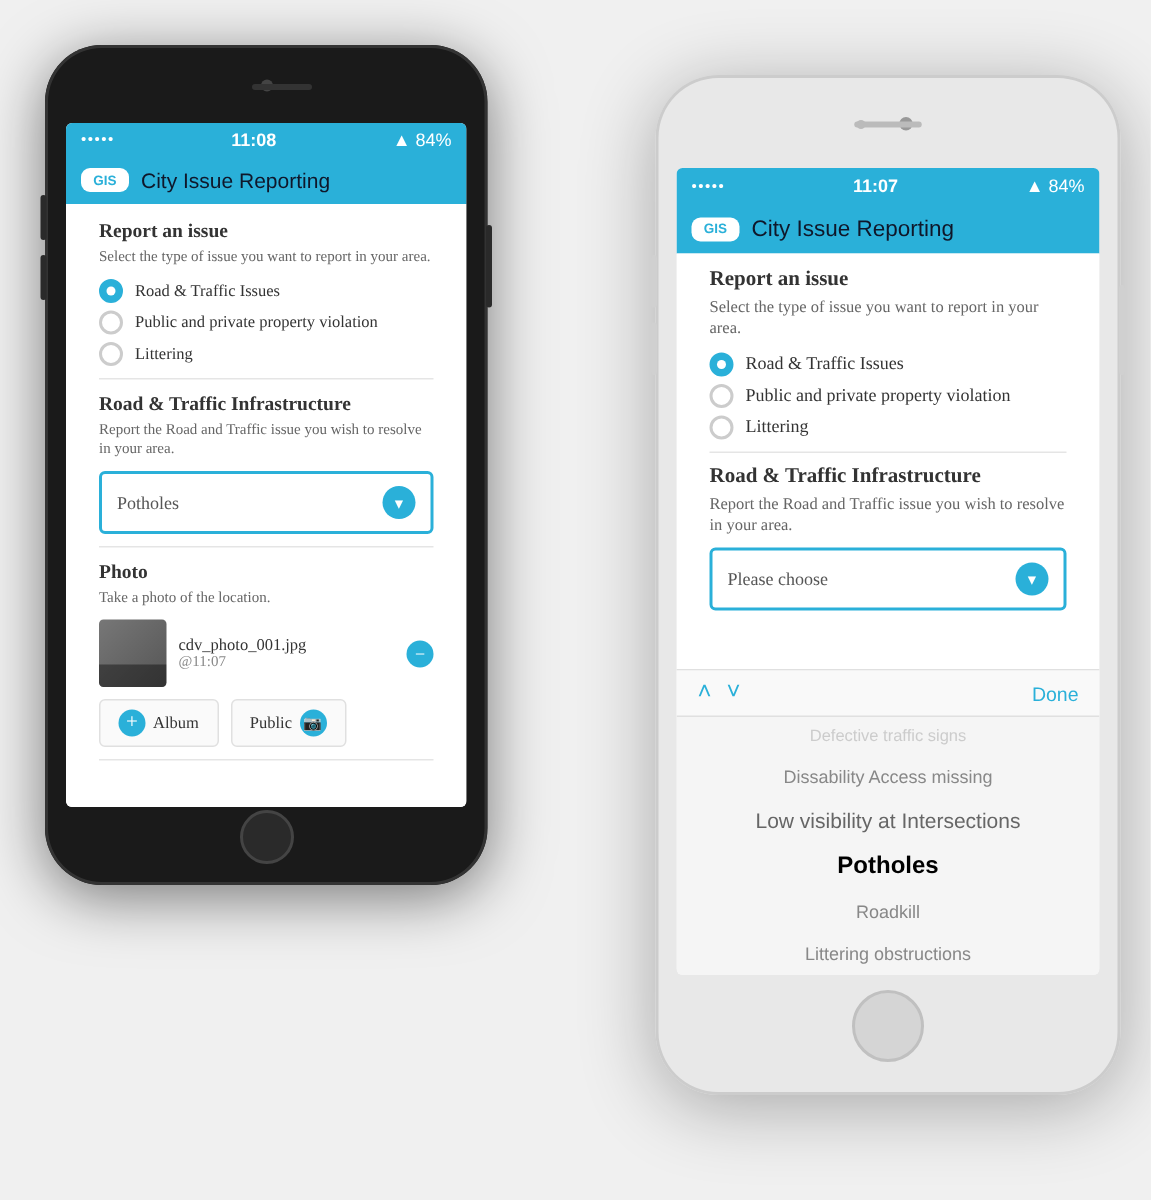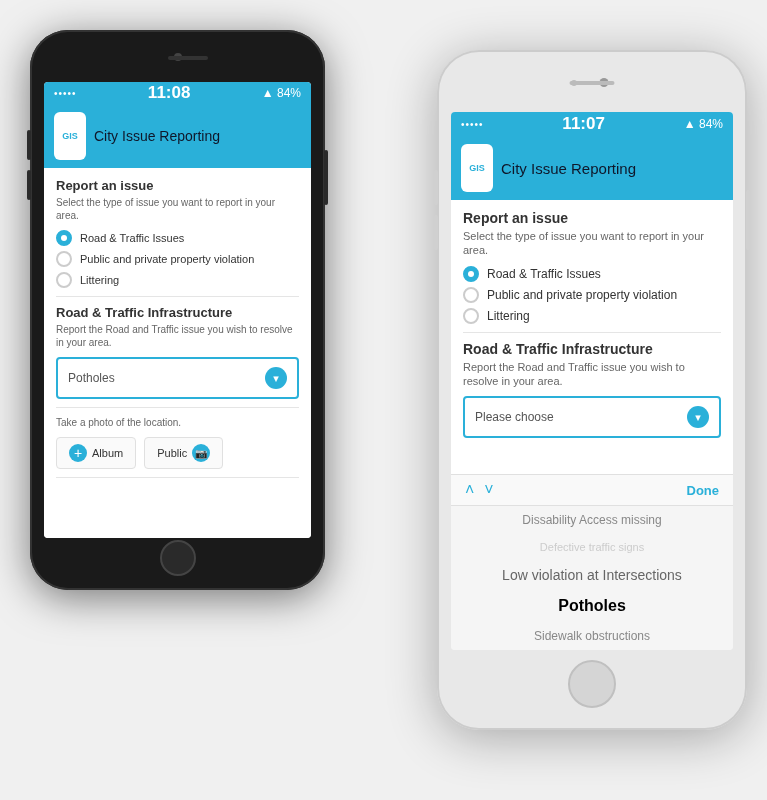--- a/index.html
+++ b/index.html
@@ -162,35 +162,35 @@
       color: #fff;
       display: flex;
       align-items: center;
       justify-content: space-between;
       padding: 0 10px;
       height: 22px;
       font-size: 10px;
       flex-shrink: 0;
     }
     .status-bar .dots { letter-spacing: 1px; }
-    .status-bar .time { font-weight: bold; font-size: 17px; }
+    .status-bar .time { font-weight: bold; font-size: 12px; }
     .status-bar .icons { display: flex; align-items: center; gap: 3px; font-size: 12px; }
 
     
     .app-header {
       background: #2ab0d9;
       color: #fff;
       display: flex;
       align-items: center;
       padding: 8px 10px;
       gap: 8px;
       flex-shrink: 0;
     }
     .app-header .logo {
-      width: 32px; height: 48px;
+      width: 32px; height: 16px;
       background: #fff;
       border-radius: 6px;
       display: flex; align-items: center; justify-content: center;
       flex-shrink: 0;
     }
     .app-header .logo-inner {
       font-size: 9px;
       font-weight: bold;
       color: #2ab0d9;
       line-height: 1;
@@ -199,22 +199,23 @@
     .app-header .title {
       font-size: 14px;
       font-weight: 500;
       color: #0f172a;
     }
 
     
     .app-content {
       flex: 1;
       overflow-y: auto;
-      padding: 10px 12px;
+      padding: 10px 22px;
       background: #fff;
+      font-family: Liberation Serif, serif;
     }
 
     .section-title {
       font-size: 13px;
       font-weight: bold;
       color: #333;
       margin-bottom: 3px;
     }
     .section-subtitle {
       font-size: 10px;
@@ -348,21 +349,21 @@
     .picker-toolbar {
       display: flex;
       align-items: center;
       justify-content: space-between;
       padding: 6px 14px;
       background: #f9f9f9;
       border-bottom: 1px solid #e0e0e0;
     }
     .picker-nav { display: flex; gap: 10px; }
     .picker-arrow { font-size: 16px; color: #2ab0d9; }
-    .picker-done { font-size: 13px; color: #2ab0d9; font-weight: 700; }
+    .picker-done { font-size: 13px; color: #2ab0d9; font-weight: 400; }
 
     .picker-list {
       overflow: hidden;
     }
     .picker-item {
       text-align: center;
       padding: 7px 0;
       font-size: 13px;
       color: #aaa;
     }
@@ -431,22 +432,31 @@
         <div class="section-title">Road &amp; Traffic Infrastructure</div>
         <div class="section-subtitle">Report the Road and Traffic issue you wish to resolve in your area.</div>
 
         <div class="dropdown-row">
           <span class="dd-text">Potholes</span>
           <div class="dropdown-arrow">▾</div>
         </div>
 
         <hr class="divider">
 
+        <div class="section-title">Photo</div>
         <div class="section-subtitle">Take a photo of the location.</div>
 
+        <div class="photo-row">
+          <div class="photo-thumb"></div>
+          <div class="photo-info">
+            <div class="photo-name">cdv_photo_001.jpg</div>
+            <div class="photo-time">@11:07</div>
+          </div>
+          <div class="photo-remove">−</div>
+        </div>
 
         <div class="btn-row">
           <div class="btn-icon">
             <div class="plus-circle">+</div>
             <span>Album</span>
           </div>
           <div class="btn-icon">
             <span>Public</span>
             <div class="camera-icon">📷</div>
           </div>
@@ -515,22 +525,23 @@
 
       <div class="picker-overlay">
         <div class="picker-toolbar">
           <div class="picker-nav">
             <span class="picker-arrow">˄</span>
             <span class="picker-arrow">˅</span>
           </div>
           <span class="picker-done">Done</span>
         </div>
         <div class="picker-list">
+          <div class="picker-item" style="color:#ccc;font-size:11px;">Defective traffic signs</div>
           <div class="picker-item" style="color:#888;font-size:12px;">Dissability Access missing</div>
-          <div class="picker-item" style="color:#ccc;font-size:11px;">Defective traffic signs</div>
-          <div class="picker-item medium">Low violation at Intersections</div>
+          <div class="picker-item medium">Low visibility at Intersections</div>
           <div class="picker-item active">Potholes</div>
-          <div class="picker-item" style="color:#888;font-size:12px;">Sidewalk obstructions</div>
+          <div class="picker-item" style="color:#888;font-size:12px;">Roadkill</div>
+          <div class="picker-item" style="color:#888;font-size:12px;">Littering obstructions</div>
         </div>
       </div>
     </div>
   </div>
 </div>
 
 </body></html>

